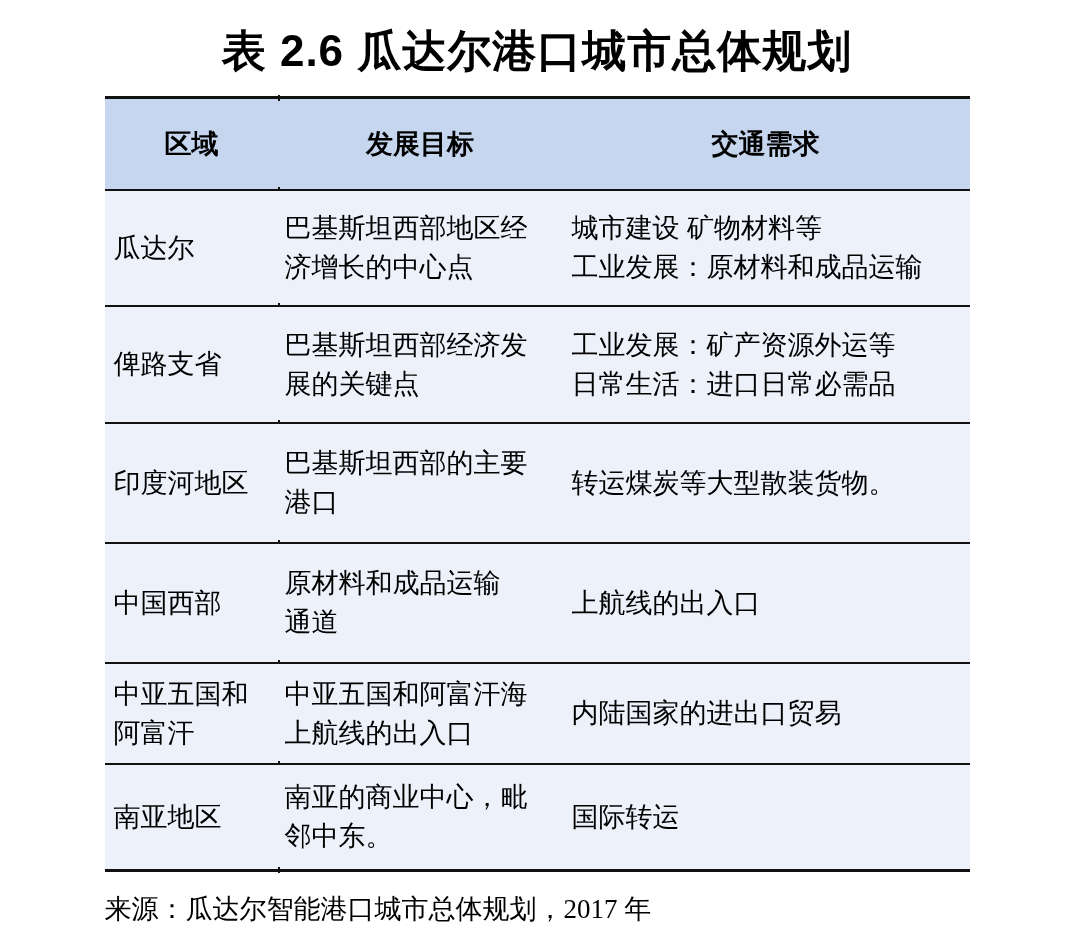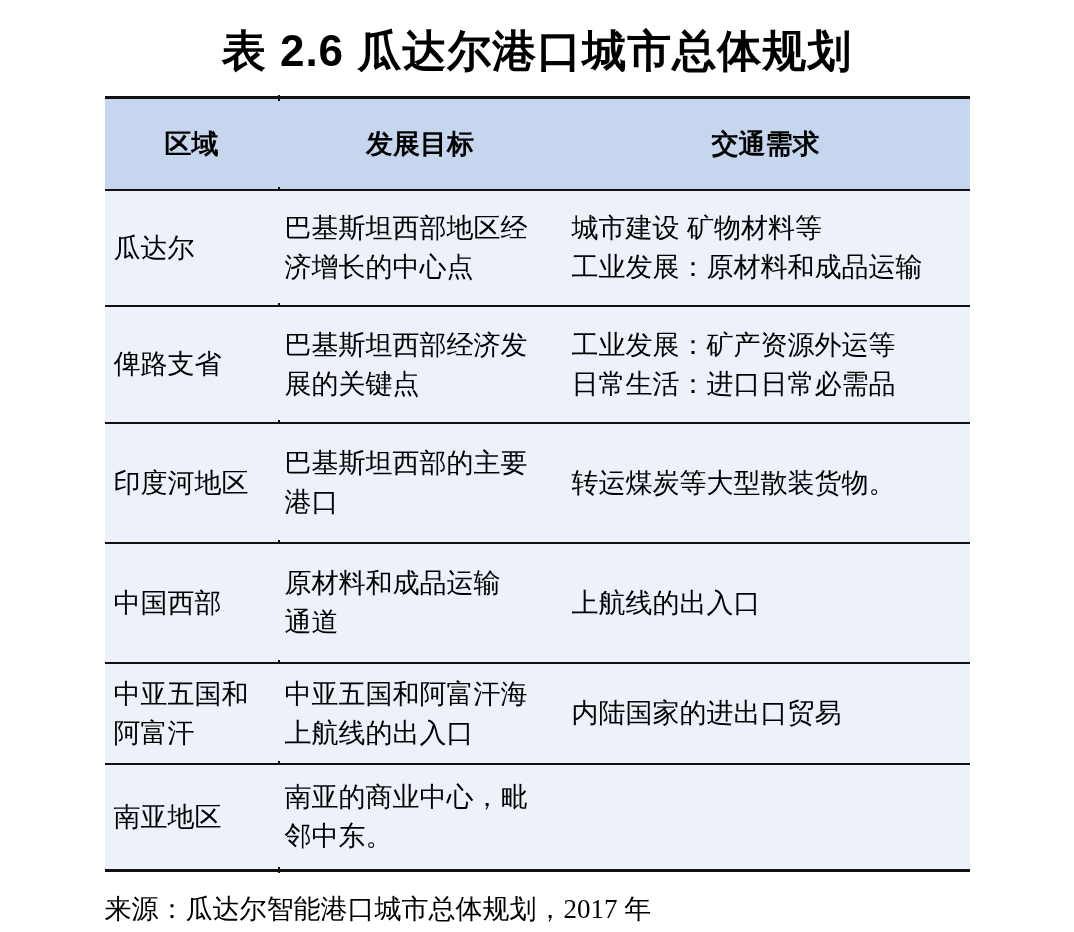--- a/index.html
+++ b/index.html
@@ -133,17 +133,18 @@
 阿富汗</div>
     <div class="cell col-goal">中亚五国和阿富汗海
 上航线的出入口</div>
     <div class="cell col-traffic">内陆国家的进出口贸易</div>
   </div>
 
   <div class="t-row">
     <div class="cell col-region">南亚地区</div>
     <div class="cell col-goal">南亚的商业中心，毗
 邻中东。</div>
+    <div class="cell col-traffic">国际转运</div>
   </div>
 
 </div>
 
 <div class="source-note">来源：瓜达尔智能港口城市总体规划，2017 年</div>
 
 </body></html>

